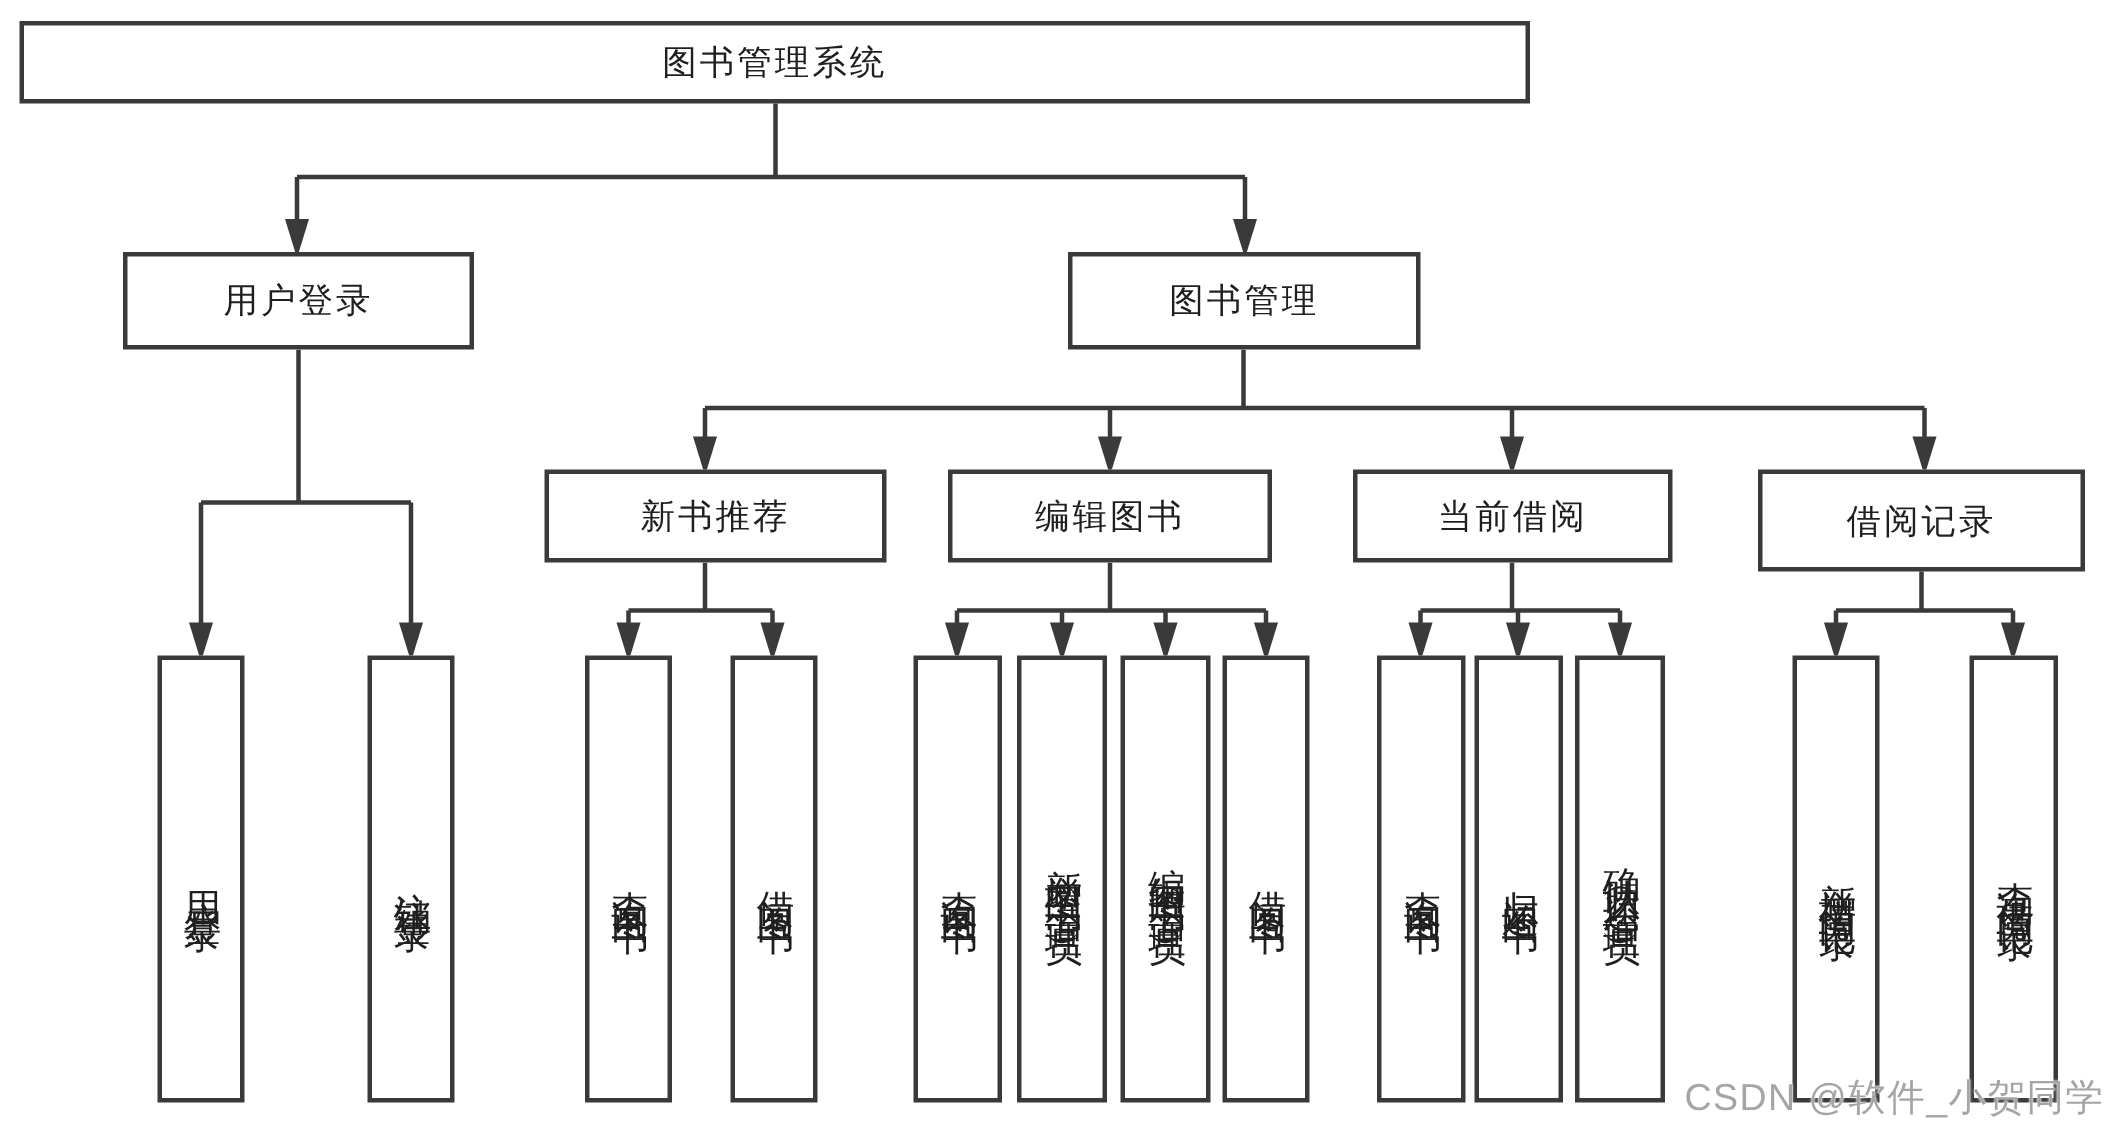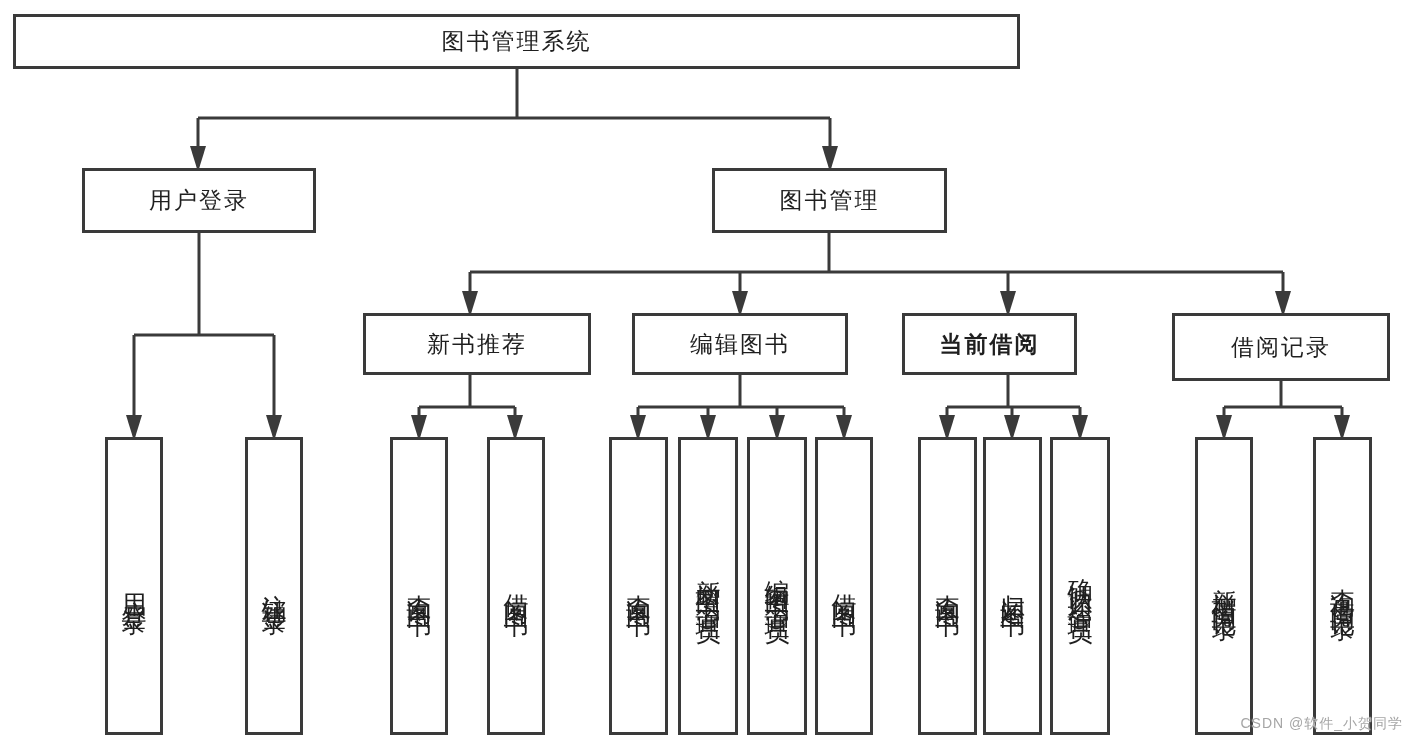--- a/index.html
+++ b/index.html
@@ -34,21 +34,21 @@
     text-orientation: mixed;
     font-size: 25px;
     letter-spacing: 6px;
     line-height: 1.0;
   }
   .watermark {
     position: absolute;
     right: 2px;
     top: 715px;
     z-index: 5;
-    font-size: 14px;
+    font-size: 25px;
     letter-spacing: 1px;
     color: #a5a5a5;
     text-shadow: 0 0 2px #ffffff, 0 0 1px #ffffff;
     white-space: nowrap;
   }
 </style>
 </head>
 <body>
 
 <div class="stage">
@@ -99,21 +99,21 @@
   <div class="box hbox" style="left:712px; top:168px; width:235px; height:65px;">
     <span>图书管理</span>
   </div>
 
   <div class="box hbox" style="left:363px; top:313px; width:228px; height:62px;">
     <span>新书推荐</span>
   </div>
   <div class="box hbox" style="left:632px; top:313px; width:216px; height:62px;">
     <span>编辑图书</span>
   </div>
-  <div class="box hbox" style="left:902px; top:313px; width:175px; height:62px;font-weight:bold;">
+  <div class="box hbox" style="left:902px; top:313px; width:213px; height:62px;">
     <span>当前借阅</span>
   </div>
   <div class="box hbox" style="left:1172px; top:313px; width:218px; height:68px;">
     <span>借阅记录</span>
   </div>
 
   <div class="box vbox" style="left:105px; top:437px; width:58px; height:298px;">
     <span>用户登录</span>
   </div>
   <div class="box vbox" style="left:245px; top:437px; width:58px; height:298px;">

